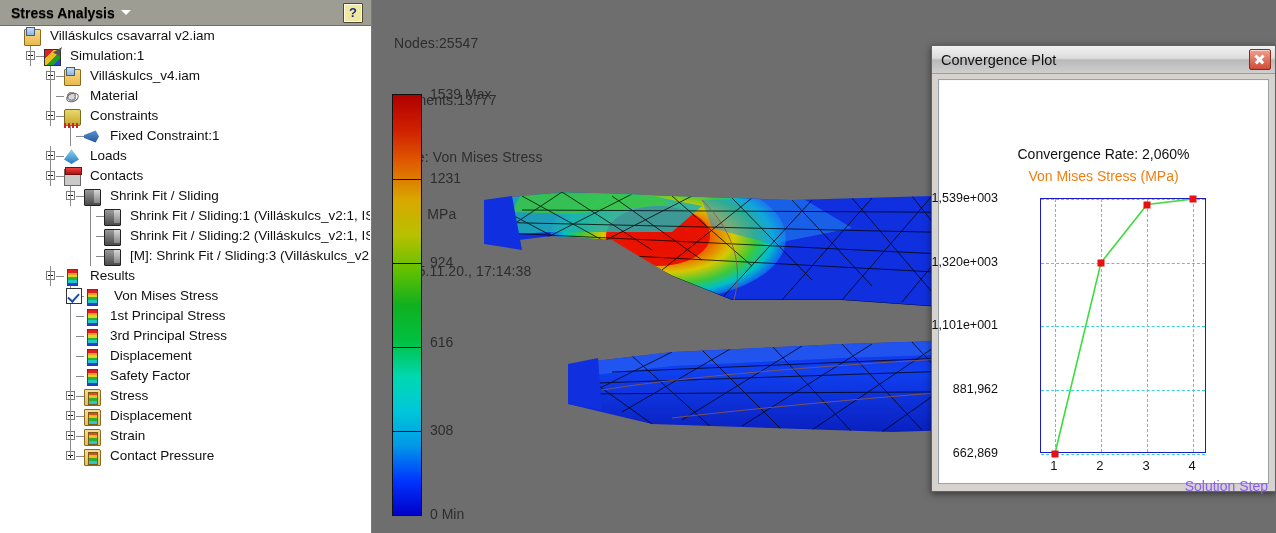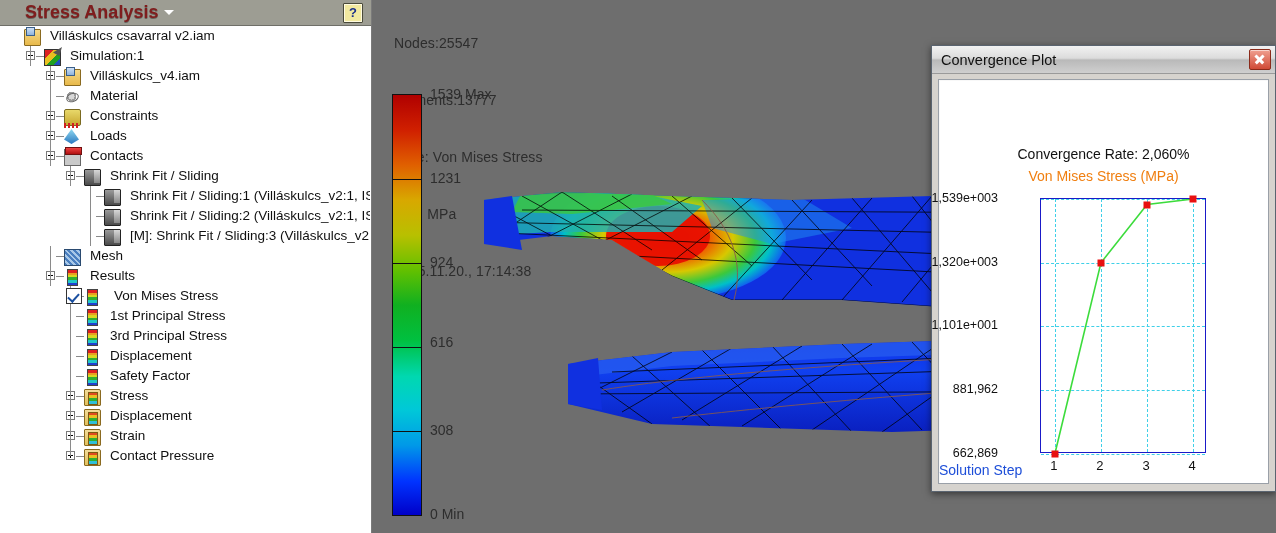--- a/index.html
+++ b/index.html
@@ -52,21 +52,21 @@
     background:#ffffff;
     border-right:1px solid #7b7b7b;
     box-sizing:border-box;
   }
   #panel-title{
     position:relative;height:25px;background:#9d9d93;
     border-bottom:1px solid #6f6f68;
     display:flex;align-items:center;
   }
   #panel-title .ttl{
-    margin-left:25px;color:#7f1d1d;font-weight:bold;font-size:18px;
+    margin-left:11px;color:#000000;font-weight:bold;font-size:14px;
     text-shadow:0 1px 0 rgba(0,0,0,.35);
   }
   #panel-title .caret{
     margin-left:6px;width:0;height:0;
     border-left:5px solid transparent;border-right:5px solid transparent;
     border-top:5px solid #ffffff;
   }
   #help-icon{
     position:absolute;right:8px;top:3px;width:18px;height:18px;
     background:#f2e9a0;border:1px solid #4a4a3a;border-radius:1px;
@@ -183,22 +183,22 @@
   .gridv{position:absolute;top:0;bottom:0;width:0;
     border-left:1px dashed #3fd0e8;}
   .ytick{
     position:absolute;right:270px;font-size:12.5px;color:#111;white-space:nowrap;
     transform:translateY(-50%);text-align:right;
   }
   .xtick{
     position:absolute;font-size:13px;color:#111;transform:translateX(-50%);
   }
   #xlabel{
-    position:absolute;left:0;right:0;text-align:left;top:382px;
-    font-size:14px;color:#1d4ed8;
+    position:absolute;left:0;right:0;text-align:right;top:398px;
+    font-size:14px;color:#8b5cf6;
   }
   .pt{position:absolute;width:7px;height:7px;background:#e81010;
      transform:translate(-50%,-50%);}
 </style>
 </head>
 <body>
 
 <div id="root">
 
   <div id="viewport">
@@ -351,20 +351,26 @@
         <div class="node">
           <span class="pm" style="left: 46px;">
             <i class="h"></i>
           </span>
           <span class="hline" style="left: 56px; width: 8px;"></span>
           <span class="vline" style="left: 50px; top: 0px; height: 20px;"></span>
           <span class="ic ic-con" style="left: 64px;"></span>
           <span class="lbl" style="left: 82px;">Constraints</span>
         </div>
         <div class="node">
+          <span class="hline" style="left: 76px; width: 8px;"></span>
+          <span class="vline" style="left: 70px; top: 0px; height: 20px;"></span>
+          <span class="ic ic-fix" style="left: 84px;"></span>
+          <span class="lbl" style="left: 102px;">Fixed Constraint:1</span>
+        </div>
+        <div class="node">
           <span class="pm" style="left: 46px;">
             <i class="h"></i>
             <i class="v"></i>
           </span>
           <span class="hline" style="left: 56px; width: 8px;"></span>
           <span class="vline" style="left: 50px; top: 0px; height: 20px;"></span>
           <span class="ic ic-load" style="left: 64px;"></span>
           <span class="lbl" style="left: 82px;">Loads</span>
         </div>
         <div class="node">
@@ -395,26 +401,20 @@
           <span class="hline" style="left: 96px; width: 8px;"></span>
           <span class="vline" style="left: 90px; top: 0px; height: 20px;"></span>
           <span class="ic ic-shrink" style="left: 104px;"></span>
           <span class="lbl" style="left: 122px;">Shrink Fit / Sliding:2 (Villáskulcs_v2:1, ISO 403</span>
         </div>
         <div class="node">
           <span class="hline" style="left: 96px; width: 8px;"></span>
           <span class="vline" style="left: 90px; top: 0px; height: 20px;"></span>
           <span class="ic ic-shrink" style="left: 104px;"></span>
           <span class="lbl" style="left: 122px;">[M]: Shrink Fit / Sliding:3 (Villáskulcs_v2:1, ISO</span>
-        </div>
-        <div class="node">
-          <span class="hline" style="left: 56px; width: 8px;"></span>
-          <span class="vline" style="left: 50px; top: 0px; height: 20px;"></span>
-          <span class="ic ic-mesh" style="left: 64px;"></span>
-          <span class="lbl" style="left: 82px;">Mesh</span>
         </div>
         <div class="node">
           <span class="pm" style="left: 46px;">
             <i class="h"></i>
           </span>
           <span class="hline" style="left: 56px; width: 8px;"></span>
           <span class="vline" style="left: 50px; top: 0px; height: 20px;"></span>
           <span class="ic ic-res" style="left: 64px;"></span>
           <span class="lbl" style="left: 82px;">Results</span>
         </div>

